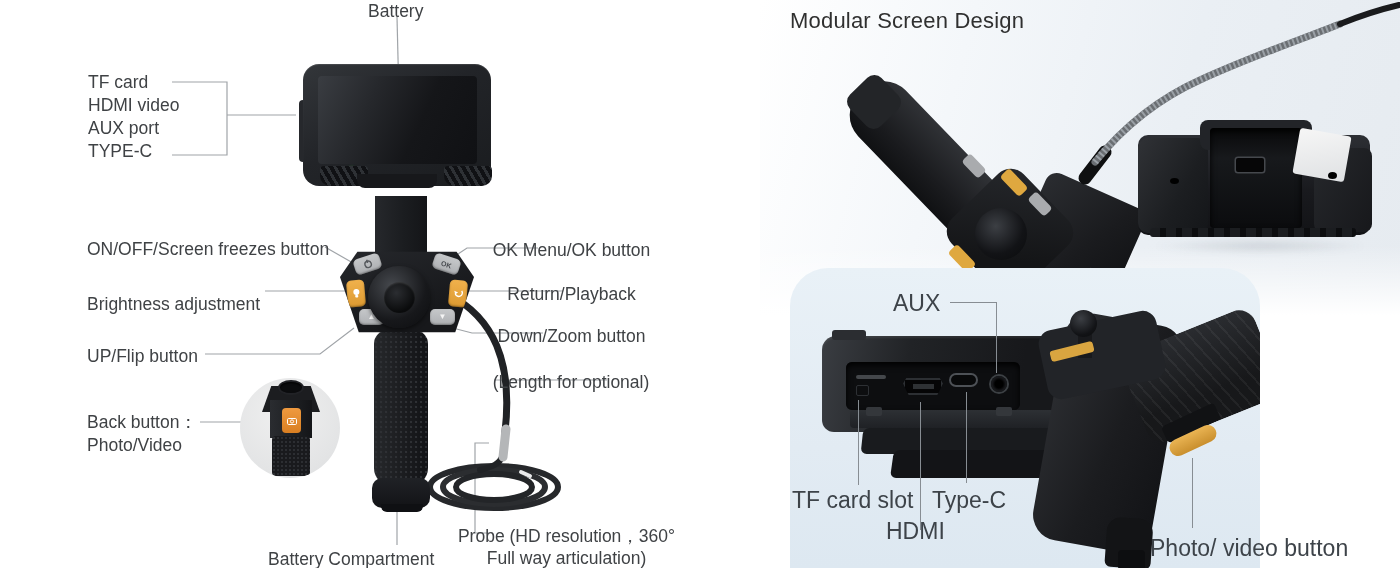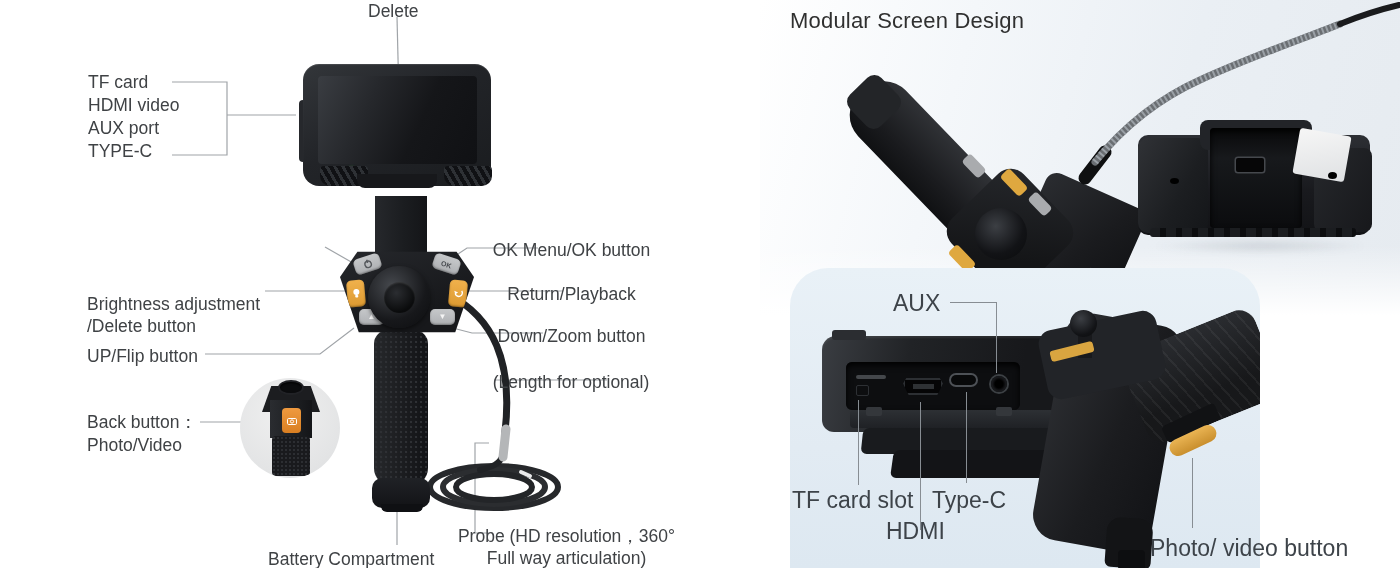--- a/index.html
+++ b/index.html
@@ -261,33 +261,33 @@
     <div class="ih-mid"></div>
     <div class="ih-low"></div>
     <div class="ih-btn">
       <svg width="10" height="8" viewBox="0 0 10 8">
         <rect x="0.5" y="1.5" width="9" height="6" rx="1.2" fill="none" stroke="#fff" stroke-width="1"></rect>
         <circle cx="5" cy="4.5" r="1.6" fill="none" stroke="#fff" stroke-width="1"></circle>
       </svg>
     </div>
   </div>
 
-  <div class="lbl" style="left:368px; top:0;">Delete</div>
+  <div class="lbl" style="left:368px; top:0;">Battery</div>
 
   <div class="lbl" style="left:88px; top:71px; line-height:23px;">
     <div>TF card</div>
     <div>HDMI video</div>
     <div>AUX port</div>
     <div>TYPE-C</div>
   </div>
 
+  <div class="lbl" style="left:87px; top:238px;">ON/OFF/Screen freezes button</div>
 
   <div class="lbl" style="left:87px; top:293px;">
     <div>Brightness adjustment</div>
-    <div>/Delete button</div>
   </div>
 
   <div class="lbl" style="left:87px; top:345px;">UP/Flip button</div>
 
   <div class="lbl" style="left:87px; top:411px; line-height:23px;">
     <div>Back button：</div>
     <div>Photo/Video</div>
   </div>
 
   <div class="lbl r" style="left:440px; top:239px; width:263px;">OK Menu/OK button</div>

